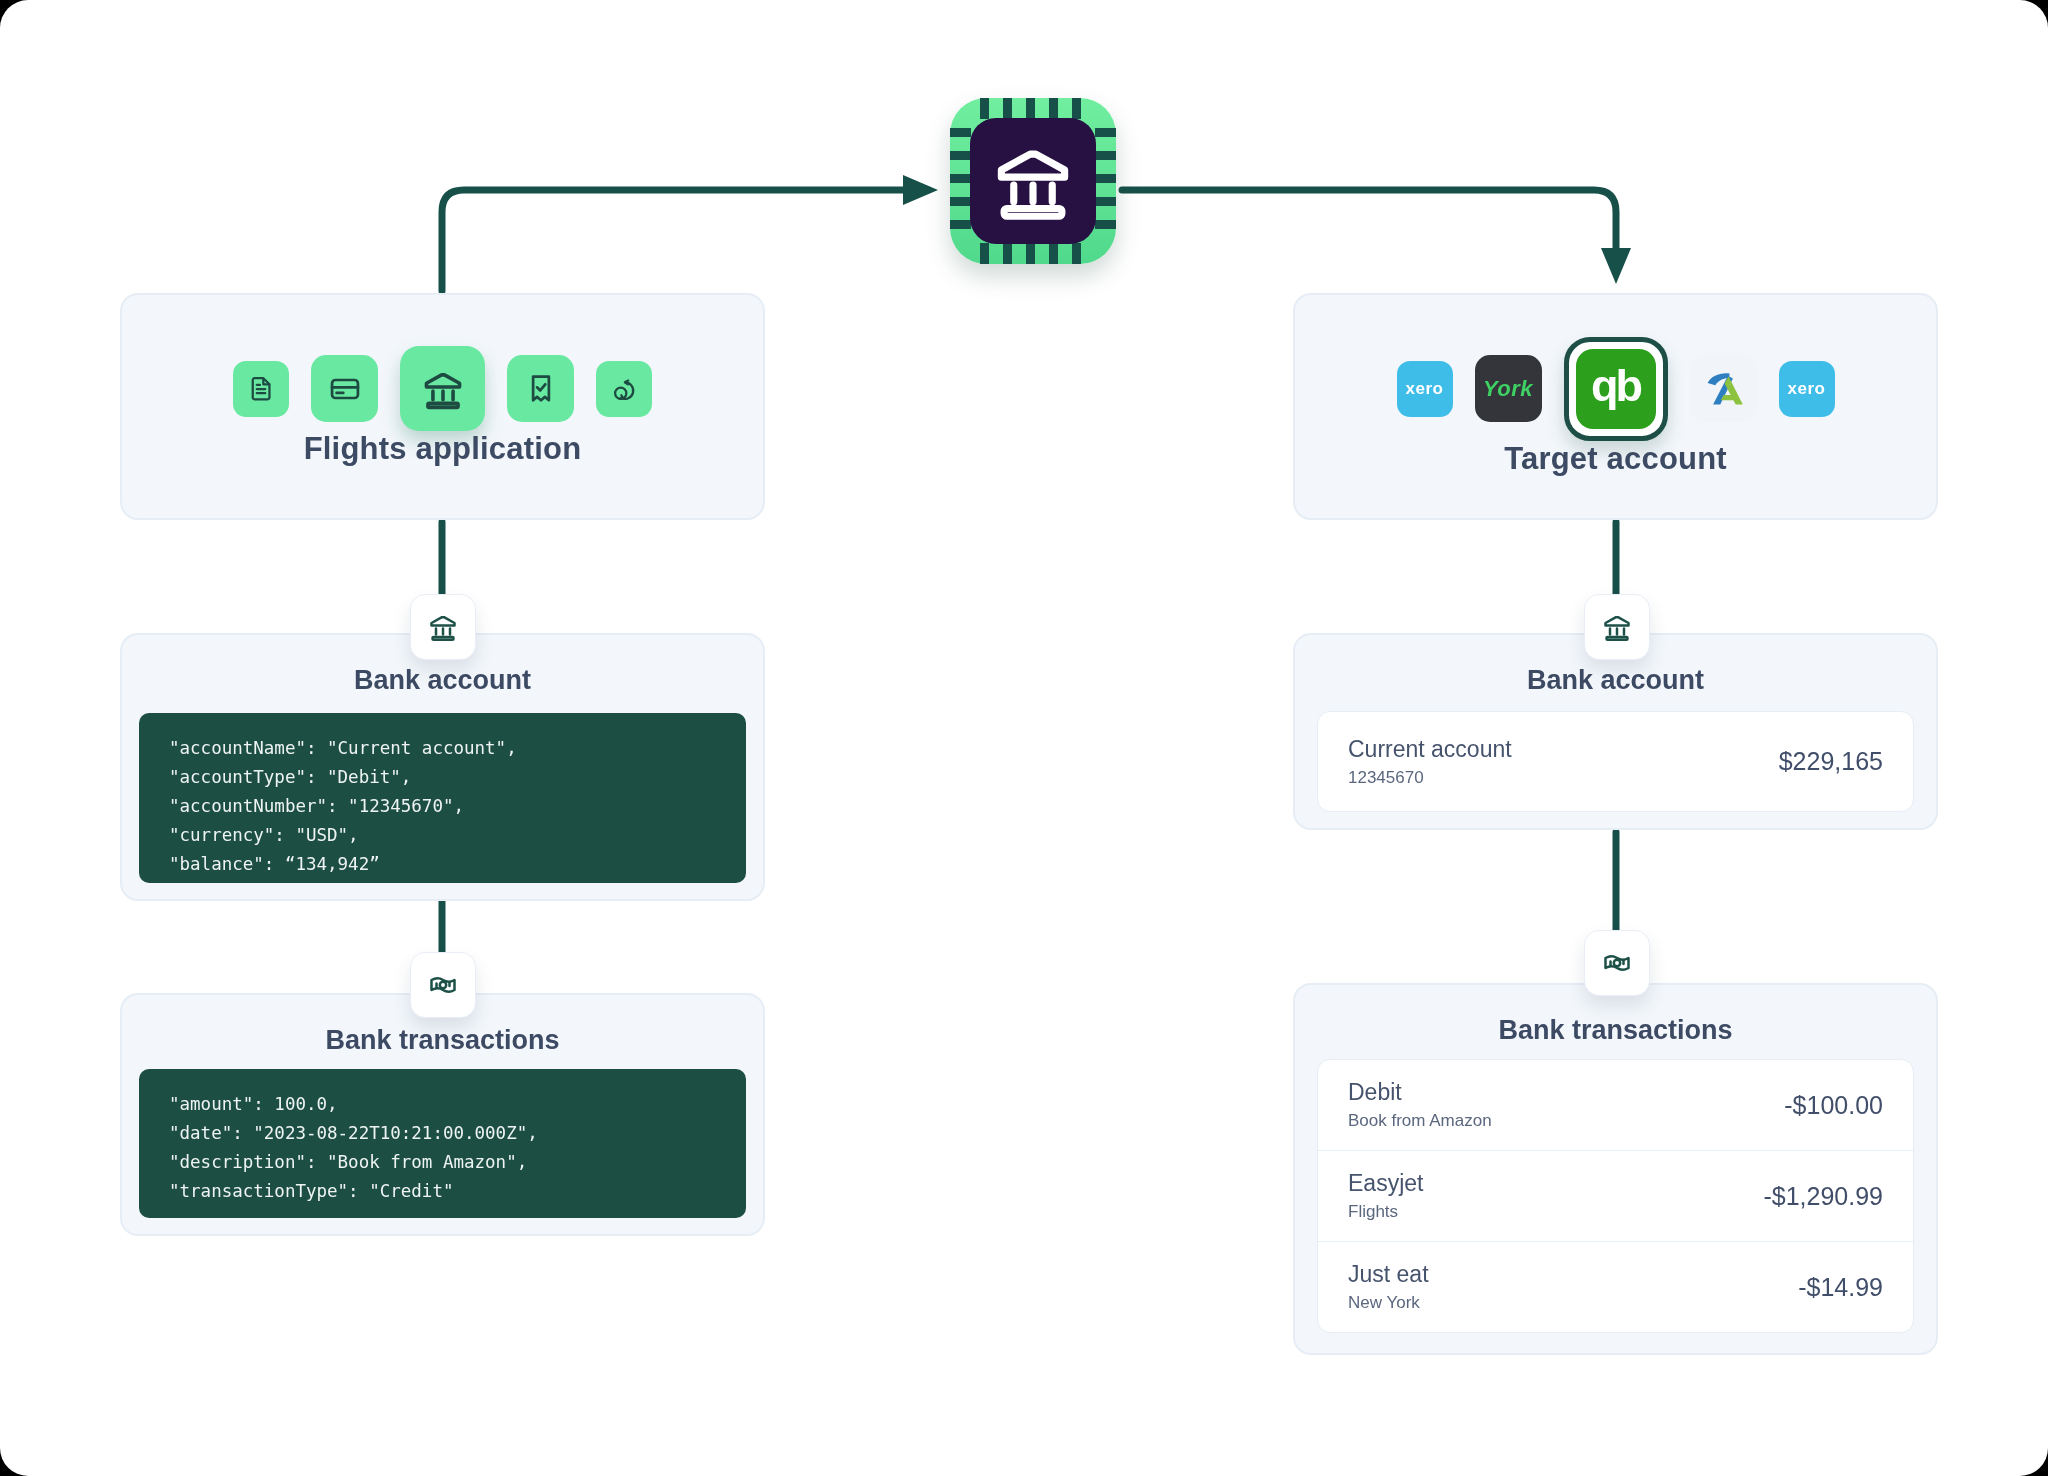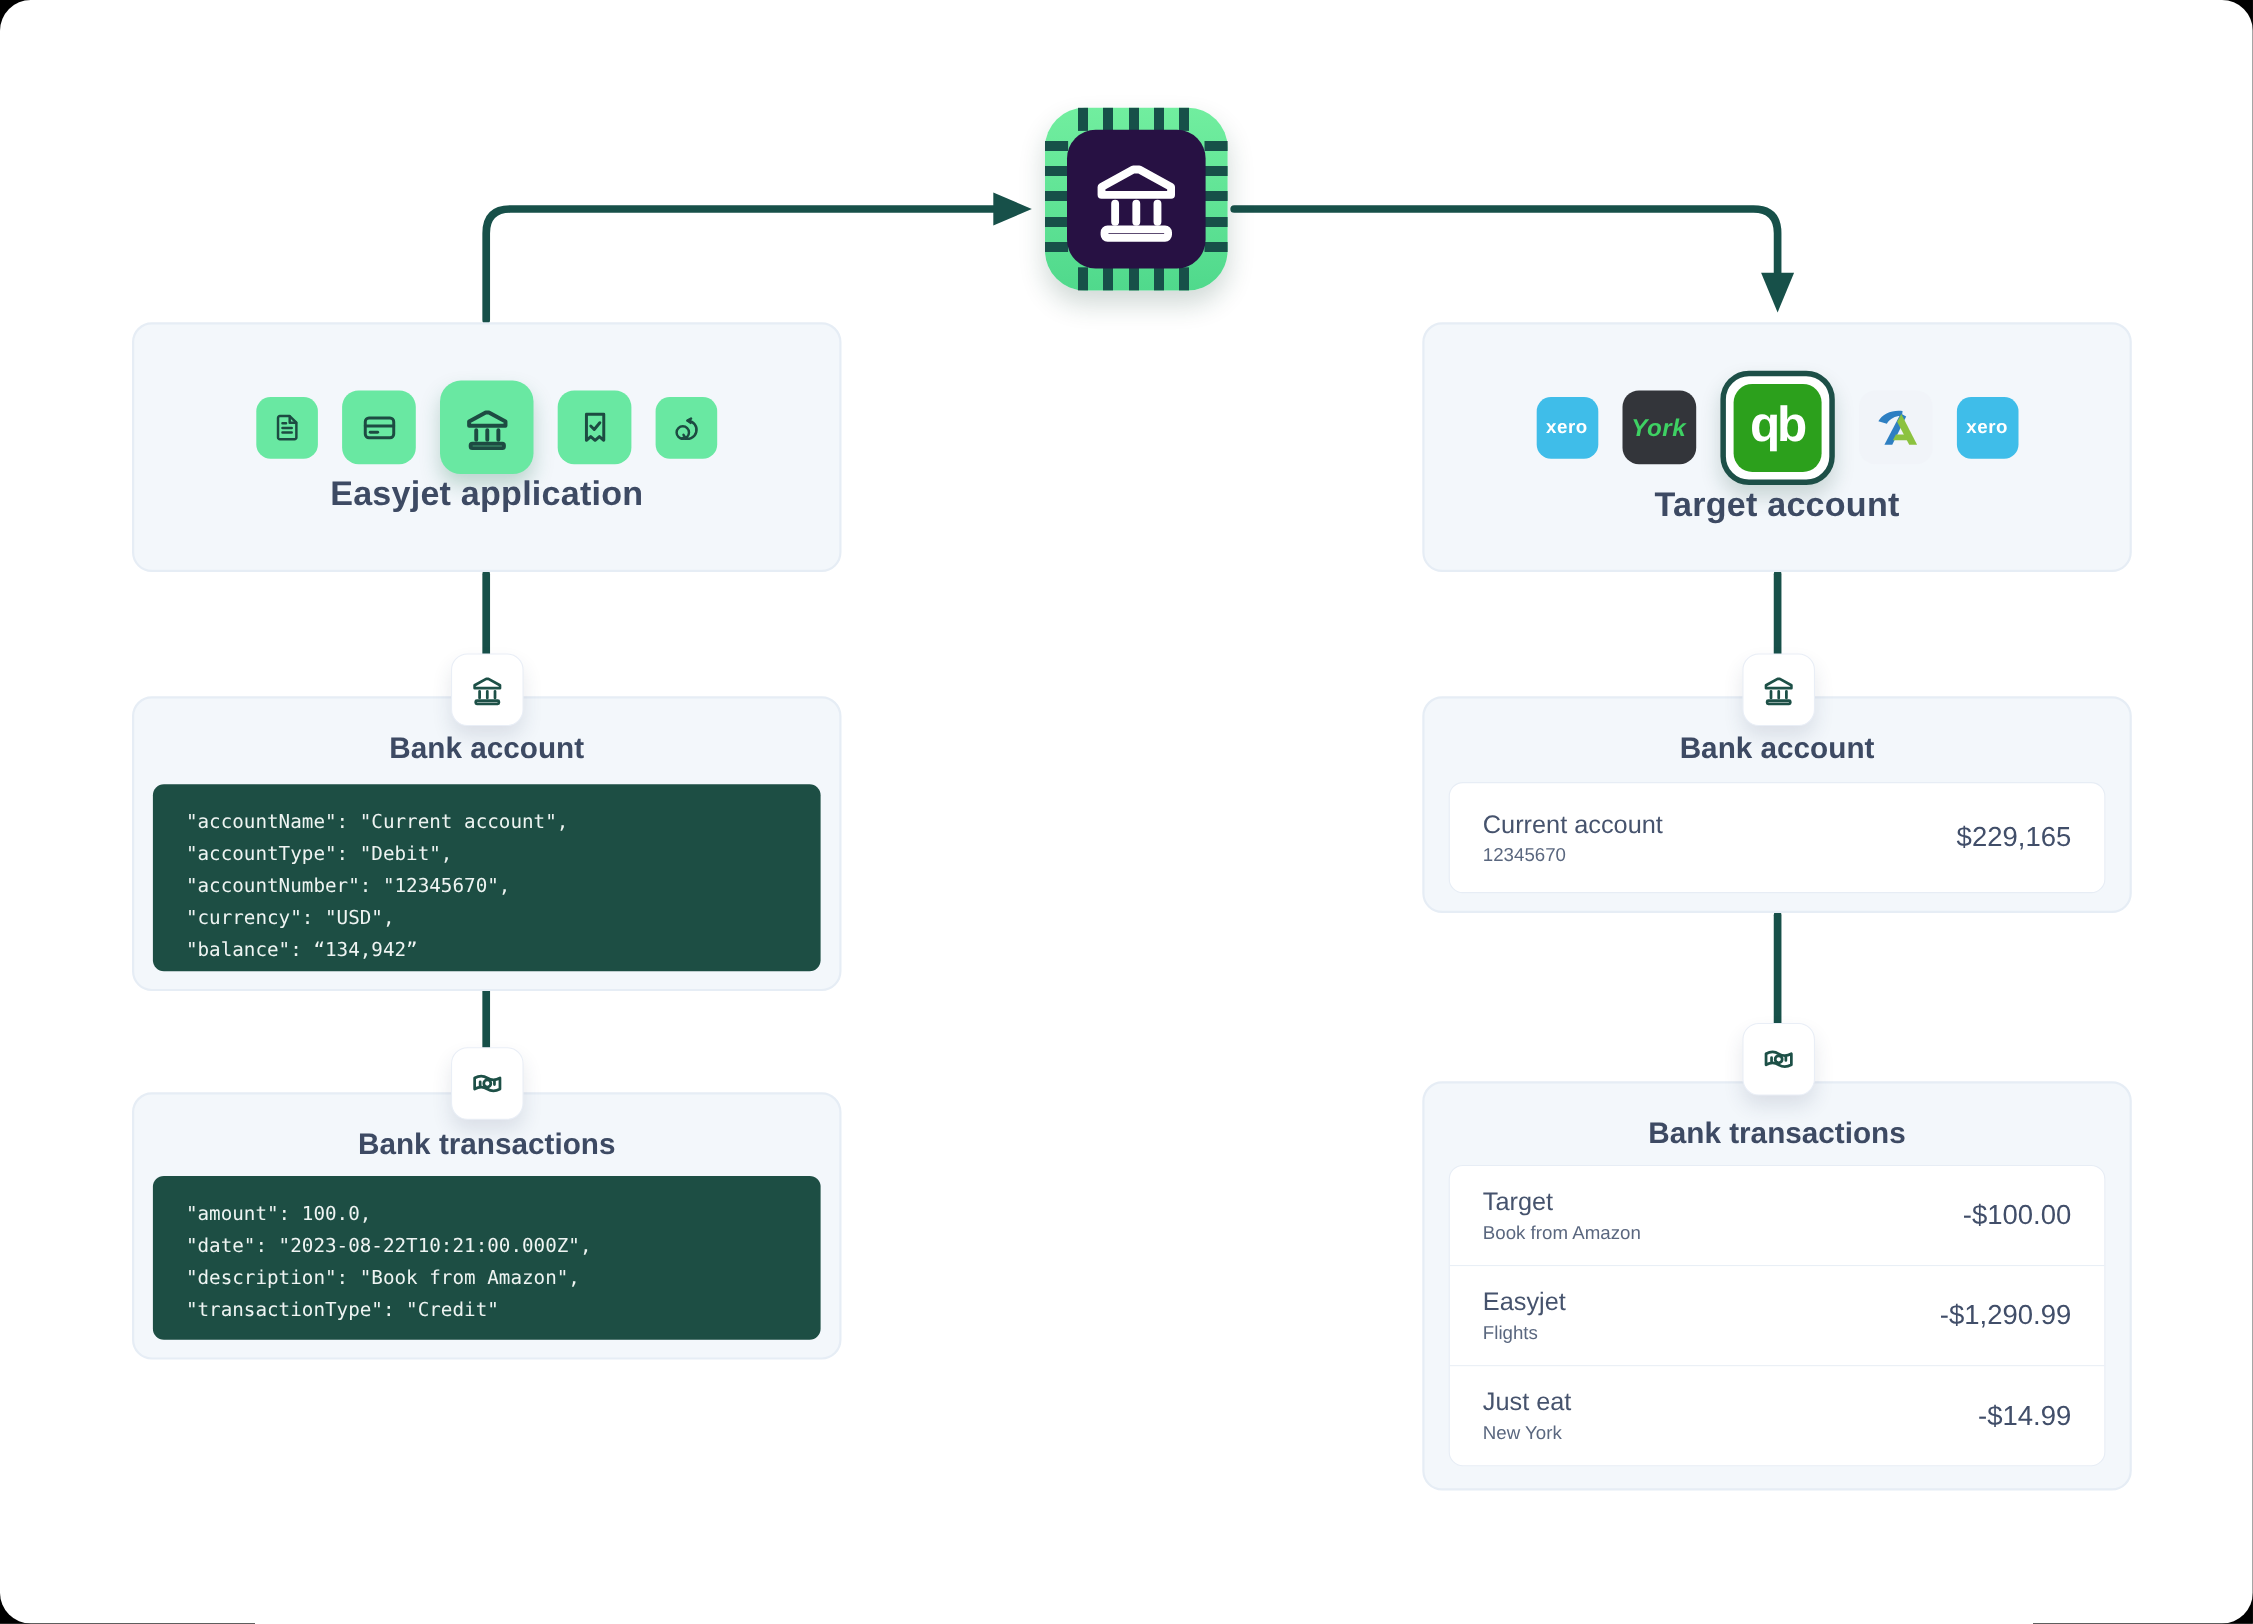--- a/index.html
+++ b/index.html
@@ -137,21 +137,21 @@
       </div>
       <div class="tile s">
         <svg class="icon-svg" width="30" height="30" viewBox="0 0 32 32">
           <circle cx="12.5" cy="20.5" r="6"></circle>
           <path d="M17.5 9 a8.8 8.8 0 1 1 -4.5 16.6"></path>
           <path d="M20.5 7 l-3.6 1.9 3.2 2.2"></path>
           <path d="M11.5 26.5 l3.6 -0.8 -1.9 -3"></path>
         </svg>
       </div>
     </div>
-    <div class="box-title">Easyjet application</div>
+    <div class="box-title">Flights application</div>
   </div>
 
   <div class="panel box-target app-box">
     <div class="tiles">
       <div class="logo xero">
         <span>xero</span>
       </div>
       <div class="logo sage">
         <span>York</span>
       </div>
@@ -234,21 +234,21 @@
       </div>
       <div class="amount">$229,165</div>
     </div>
   </div>
 
   <div class="panel card-right-trans">
     <div class="card-title">Bank transactions</div>
     <div class="row-card">
       <div class="tx-row">
         <div>
-          <div class="tx-name">Target</div>
+          <div class="tx-name">Debit</div>
           <div class="tx-desc">Book from Amazon</div>
         </div>
         <div class="amount">-$100.00</div>
       </div>
       <div class="tx-row">
         <div>
           <div class="tx-name">Easyjet</div>
           <div class="tx-desc">Flights</div>
         </div>
         <div class="amount">-$1,290.99</div>

